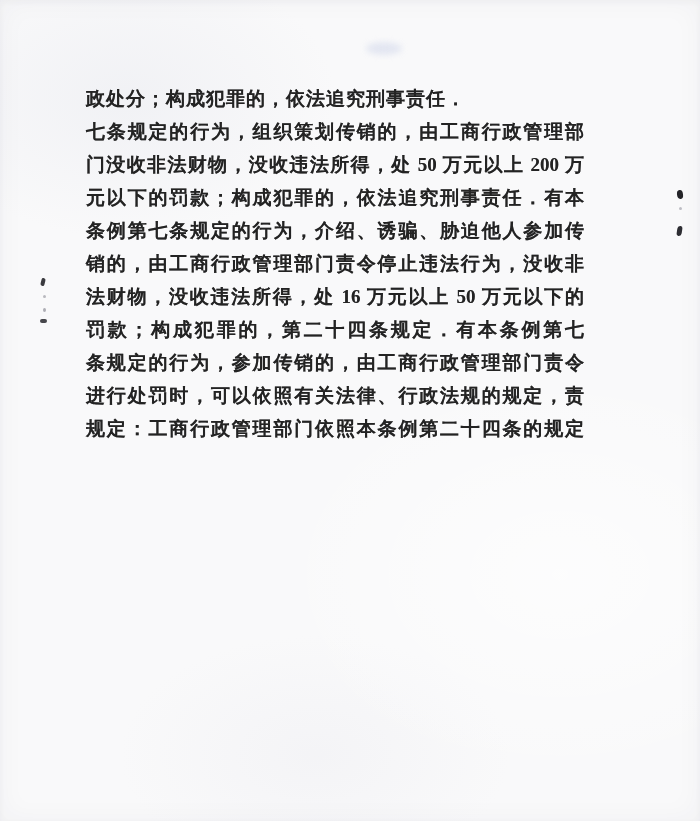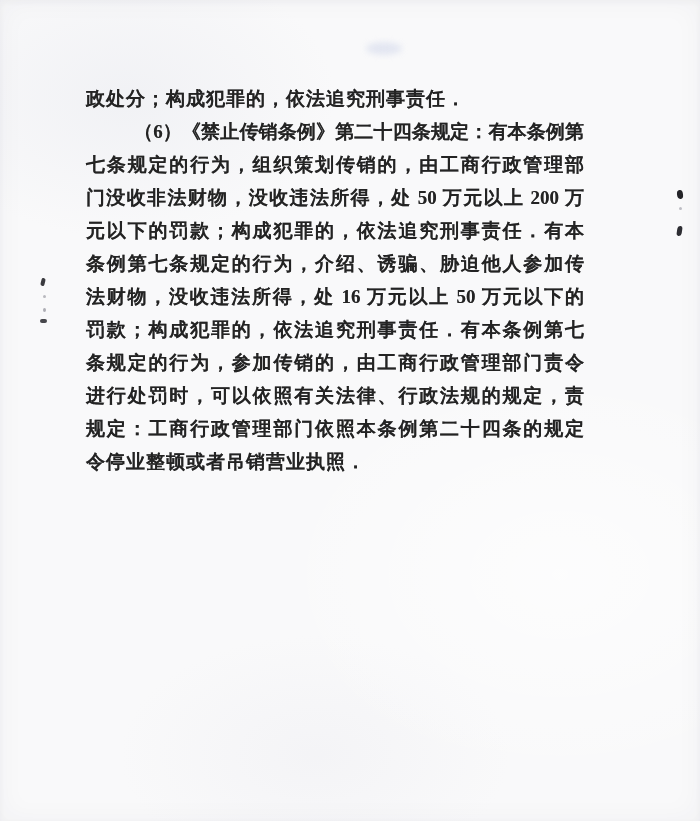--- a/index.html
+++ b/index.html
@@ -68,31 +68,30 @@
     opacity: 0.85;
   }
 </style>
 </head>
 <body>
 
 <div class="scan-page">
 
   <div class="text-block">
     <div class="t-line para-end">政处分；构成犯罪的，依法追究刑事责任．</div>
-    <div class="t-line para-start">（6）《禁止传销条例》第二十四条规定：有本条例第</div>
     <div class="t-line">七条规定的行为，组织策划传销的，由工商行政管理部</div>
     <div class="t-line">门没收非法财物，没收违法所得，处 50 万元以上 200 万</div>
     <div class="t-line">元以下的罚款；构成犯罪的，依法追究刑事责任．有本</div>
     <div class="t-line">条例第七条规定的行为，介绍、诱骗、胁迫他人参加传</div>
+    <div class="t-line">销的，由工商行政管理部门责令停止违法行为，没收非</div>
     <div class="t-line">法财物，没收违法所得，处 16 万元以上 50 万元以下的</div>
-    <div class="t-line">罚款；构成犯罪的，依法追究刑事责任．有本条例第七</div>
+    <div class="t-line">罚款；构成犯罪的，第二十四条规定．有本条例第七</div>
     <div class="t-line">条规定的行为，参加传销的，由工商行政管理部门责令</div>
     <div class="t-line">进行处罚时，可以依照有关法律、行政法规的规定，责</div>
     <div class="t-line">规定：工商行政管理部门依照本条例第二十四条的规定</div>
-    <div class="t-line para-end">令停业整顿或者吊销营业执照．</div>
   </div>
 
   <div class="smudge"></div>
 
   <div class="speck speck-l1"></div>
   <div class="speck speck-l2"></div>
   <div class="speck speck-l3"></div>
   <div class="speck speck-l4"></div>
   <div class="speck speck-r1"></div>
   <div class="speck speck-r2"></div>

